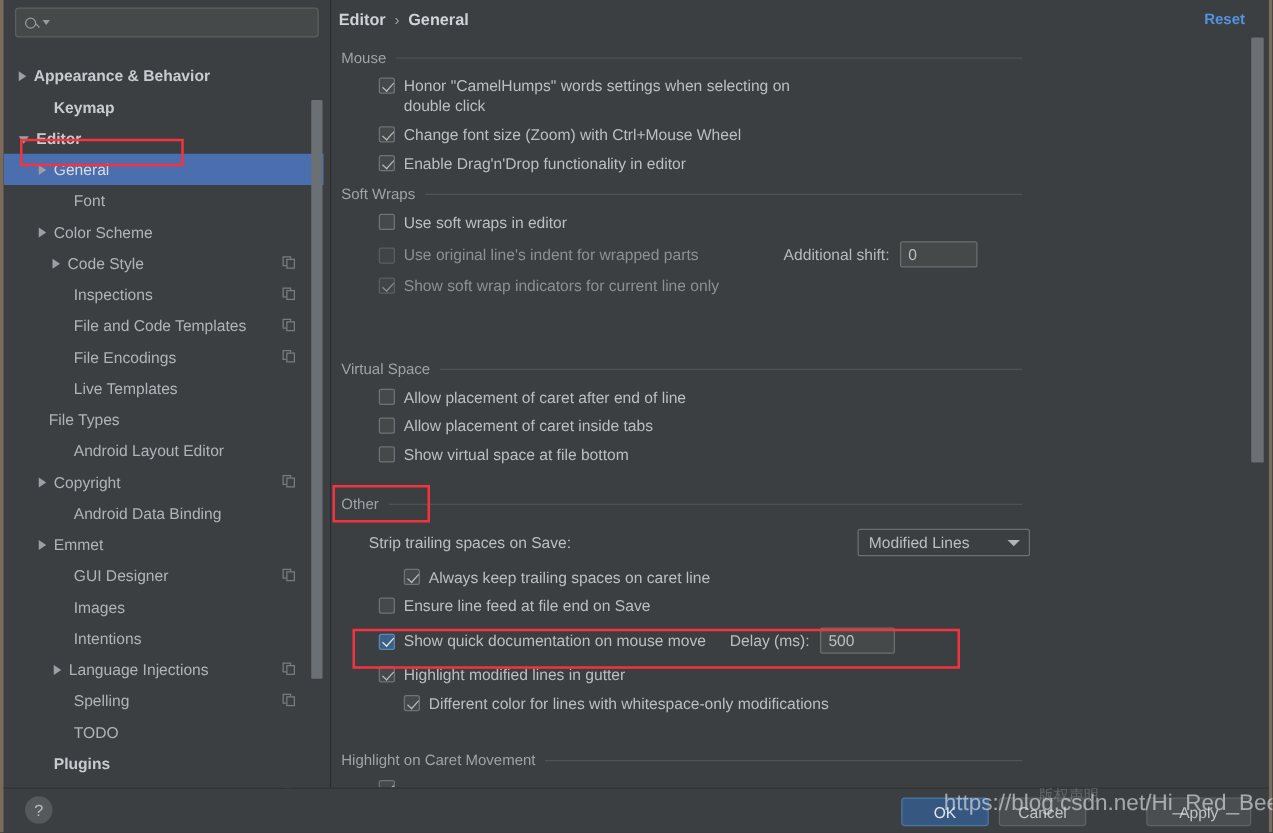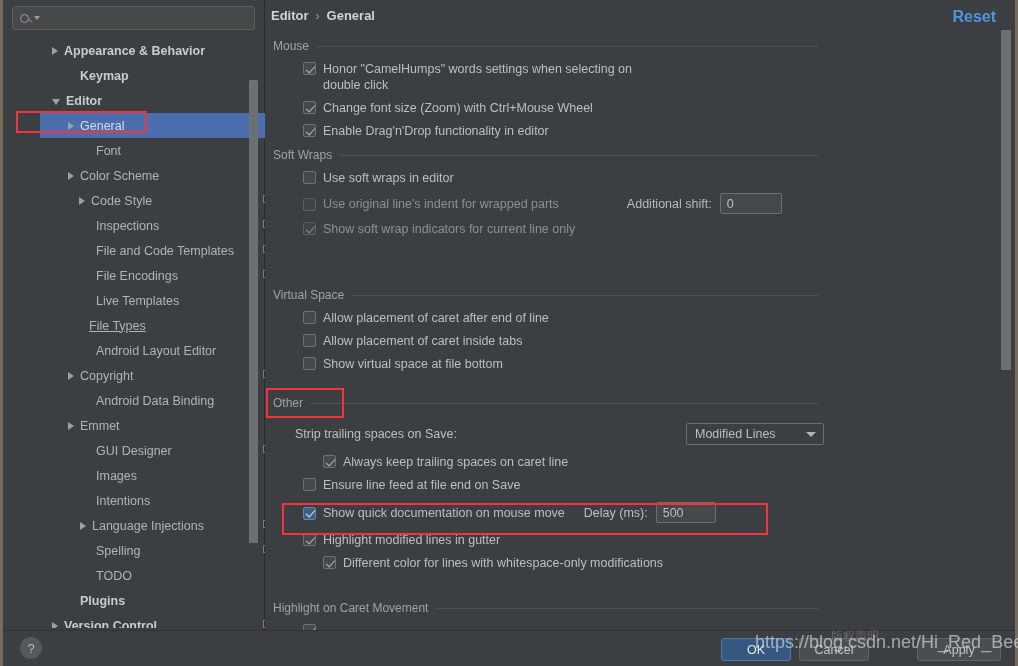--- a/index.html
+++ b/index.html
@@ -58,24 +58,23 @@
   .mag-caret {
     margin-left: 5px;
     width: 0; height: 0;
     border-left: 3.5px solid transparent;
     border-right: 3.5px solid transparent;
     border-top: 4px solid #9a9a9a;
     display: inline-block;
   }
 
   #tree {
-    position: absolute; left: 0; top: 38px;
+    position: absolute; left: 0; top: 48px;
     width: 256px; height: 590px;
     overflow: hidden;
-    margin-left: 37px;
   }
   .tree-row {
     position: relative;
     height: 25px;
     display: flex; align-items: center;
     padding-left: 12px;
     color: #b0b4b8;
     font-size: 12.5px;
     white-space: nowrap;
   }
@@ -147,21 +146,21 @@
   #breadcrumb {
     position: absolute; left: 6px; top: 8px;
     font-size: 13px; font-weight: bold;
     color: #cfd3d7;
     display: flex; align-items: center; gap: 7px;
   }
   #breadcrumb .sep { font-weight: normal; color: #9da1a5; font-size: 12px; }
   #reset-link {
     position: absolute; right: 19px; top: 8px;
     color: #5294e2;
-    font-size: 16px;
+    font-size: 12px;
     font-weight: bold;
     cursor: pointer;
   }
 
   .group { position: absolute; left: 8px; width: 545px; }
   .group-header {
     display: flex; align-items: center;
     height: 16px;
     color: #9fa3a7;
     font-size: 12px;
@@ -381,21 +380,21 @@
           <span class="label">File Encodings</span>
           <span class="copy-ic">
             <span class="a"></span>
             <span class="b"></span>
           </span>
         </div>
         <div class="tree-row" style="padding-left: 44px;">
           <span class="arrow hidden"></span>
           <span class="label">Live Templates</span>
         </div>
-        <div class="tree-row" style="padding-left: 37px; text-decoration: underline;">
+        <div class="tree-row" style="padding-left: 24px;">
           <span class="arrow hidden"></span>
           <span class="label">File Types</span>
         </div>
         <div class="tree-row" style="padding-left: 44px;">
           <span class="arrow hidden"></span>
           <span class="label">Android Layout Editor</span>
         </div>
         <div class="tree-row" style="padding-left: 28px;">
           <span class="arrow"></span>
           <span class="label">Copyright</span>

